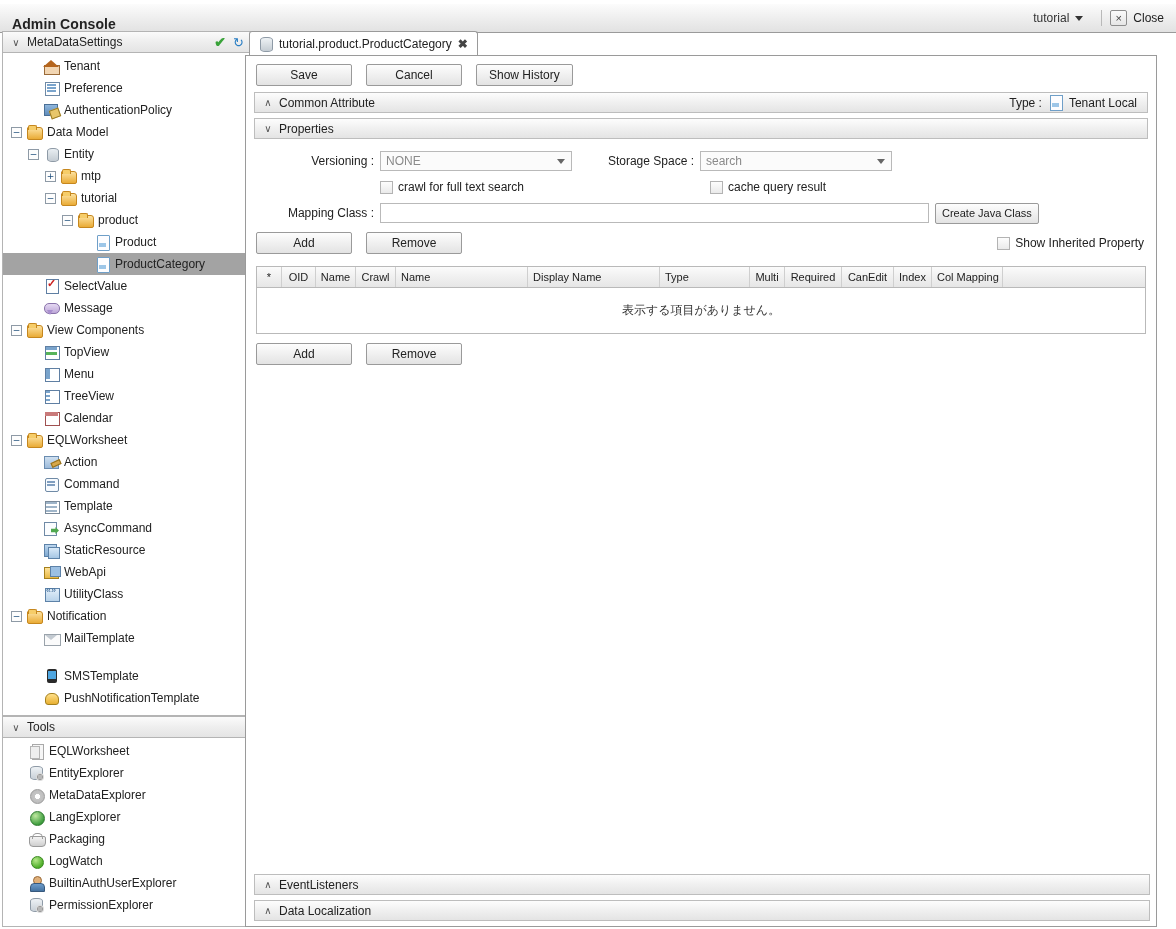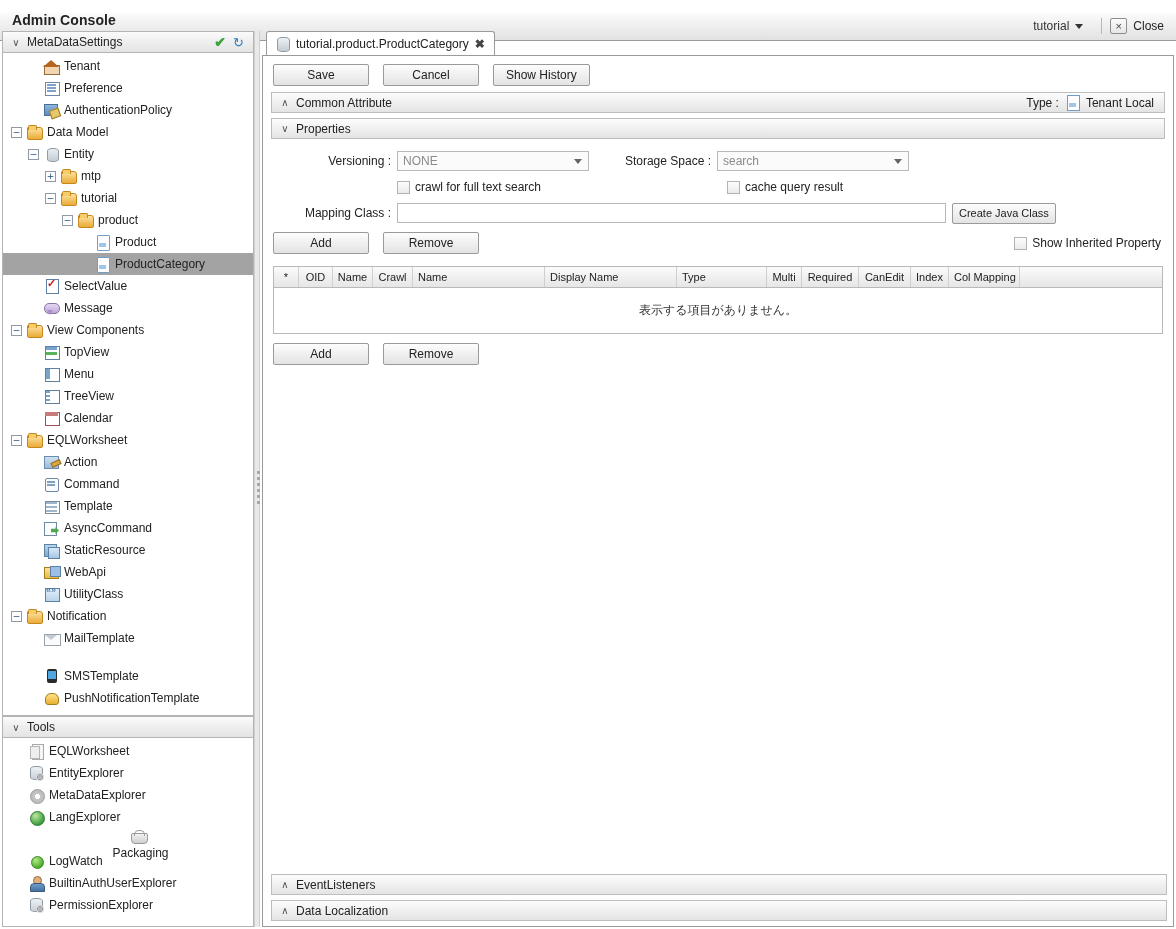--- a/index.html
+++ b/index.html
@@ -8,24 +8,24 @@
     width: 1176px; height: 929px;
     overflow: hidden;
     font-family: "Liberation Sans", sans-serif;
     font-size: 12px;
     color: #222;
     background: #ffffff;
   }
 
   
   #titlebar {
-    position: absolute; left: 0; top: 12px; width: 1176px; height: 29px;
+    position: absolute; left: 0; top: 4px; width: 1176px; height: 29px;
     background: linear-gradient(to bottom, #fcfcfc 0%, #ededed 55%, #e2e2e2 100%);
     border-bottom: 1px solid #9a9a9a;
-    display: flex; align-items: flex-start;
+    display: flex; align-items: flex-end;
   }
   #app-title {
     font-size: 14px; font-weight: bold; color: #222;
     margin-left: 12px; letter-spacing: .1px;
   }
   .tb-right {
     margin-left: auto; display: flex; align-items: center; height: 100%;
     padding-right: 8px; gap: 0;
   }
   .tenant-menu {
@@ -331,21 +331,21 @@
     background: #e9e9e9; border-left:1px solid #cfcfcf; border-right:1px solid #cfcfcf;
     cursor: col-resize;
   }
   #splitter .grip {
     position:absolute; left:2px; top:440px; width:3px; height:36px;
     background: repeating-linear-gradient(to bottom,#a8a8a8 0 3px, transparent 3px 6px);
   }
 
   
   #rightpanel {
-    position: absolute; left: 262px; top: 31px; width: 912px; height: 896px;
+    position: absolute; left: 245px; top: 31px; width: 912px; height: 896px;
   }
 
   
   #tabstrip { position:absolute; left:0; top:0; width:912px; height:24px; }
   .tab {
     position:absolute; left:4px; top:0; height:24px;
     display:flex; align-items:center; gap:6px; padding:0 9px;
     background:#ffffff;
     border:1px solid #9a9a9a; border-bottom:none; border-radius:3px 3px 0 0;
     font-size:12px; color:#222; cursor:pointer;
@@ -635,21 +635,21 @@
         <span class="tlabel">EntityExplorer</span>
       </div>
       <div class="tree-row" style="padding-left: 25px;">
         <span class="tico ic-gear"></span>
         <span class="tlabel">MetaDataExplorer</span>
       </div>
       <div class="tree-row" style="padding-left: 25px;">
         <span class="tico ic-globe"></span>
         <span class="tlabel">LangExplorer</span>
       </div>
-      <div class="tree-row" style="padding-left: 25px; flex-direction: column;">
+      <div class="tree-row" style="padding-left: 25px;">
         <span class="tico ic-pack"></span>
         <span class="tlabel">Packaging</span>
       </div>
       <div class="tree-row" style="padding-left: 25px;">
         <span class="tico ic-bug"></span>
         <span class="tlabel">LogWatch</span>
       </div>
       <div class="tree-row" style="padding-left: 25px;">
         <span class="tico ic-user"></span>
         <span class="tlabel">BuiltinAuthUserExplorer</span>

